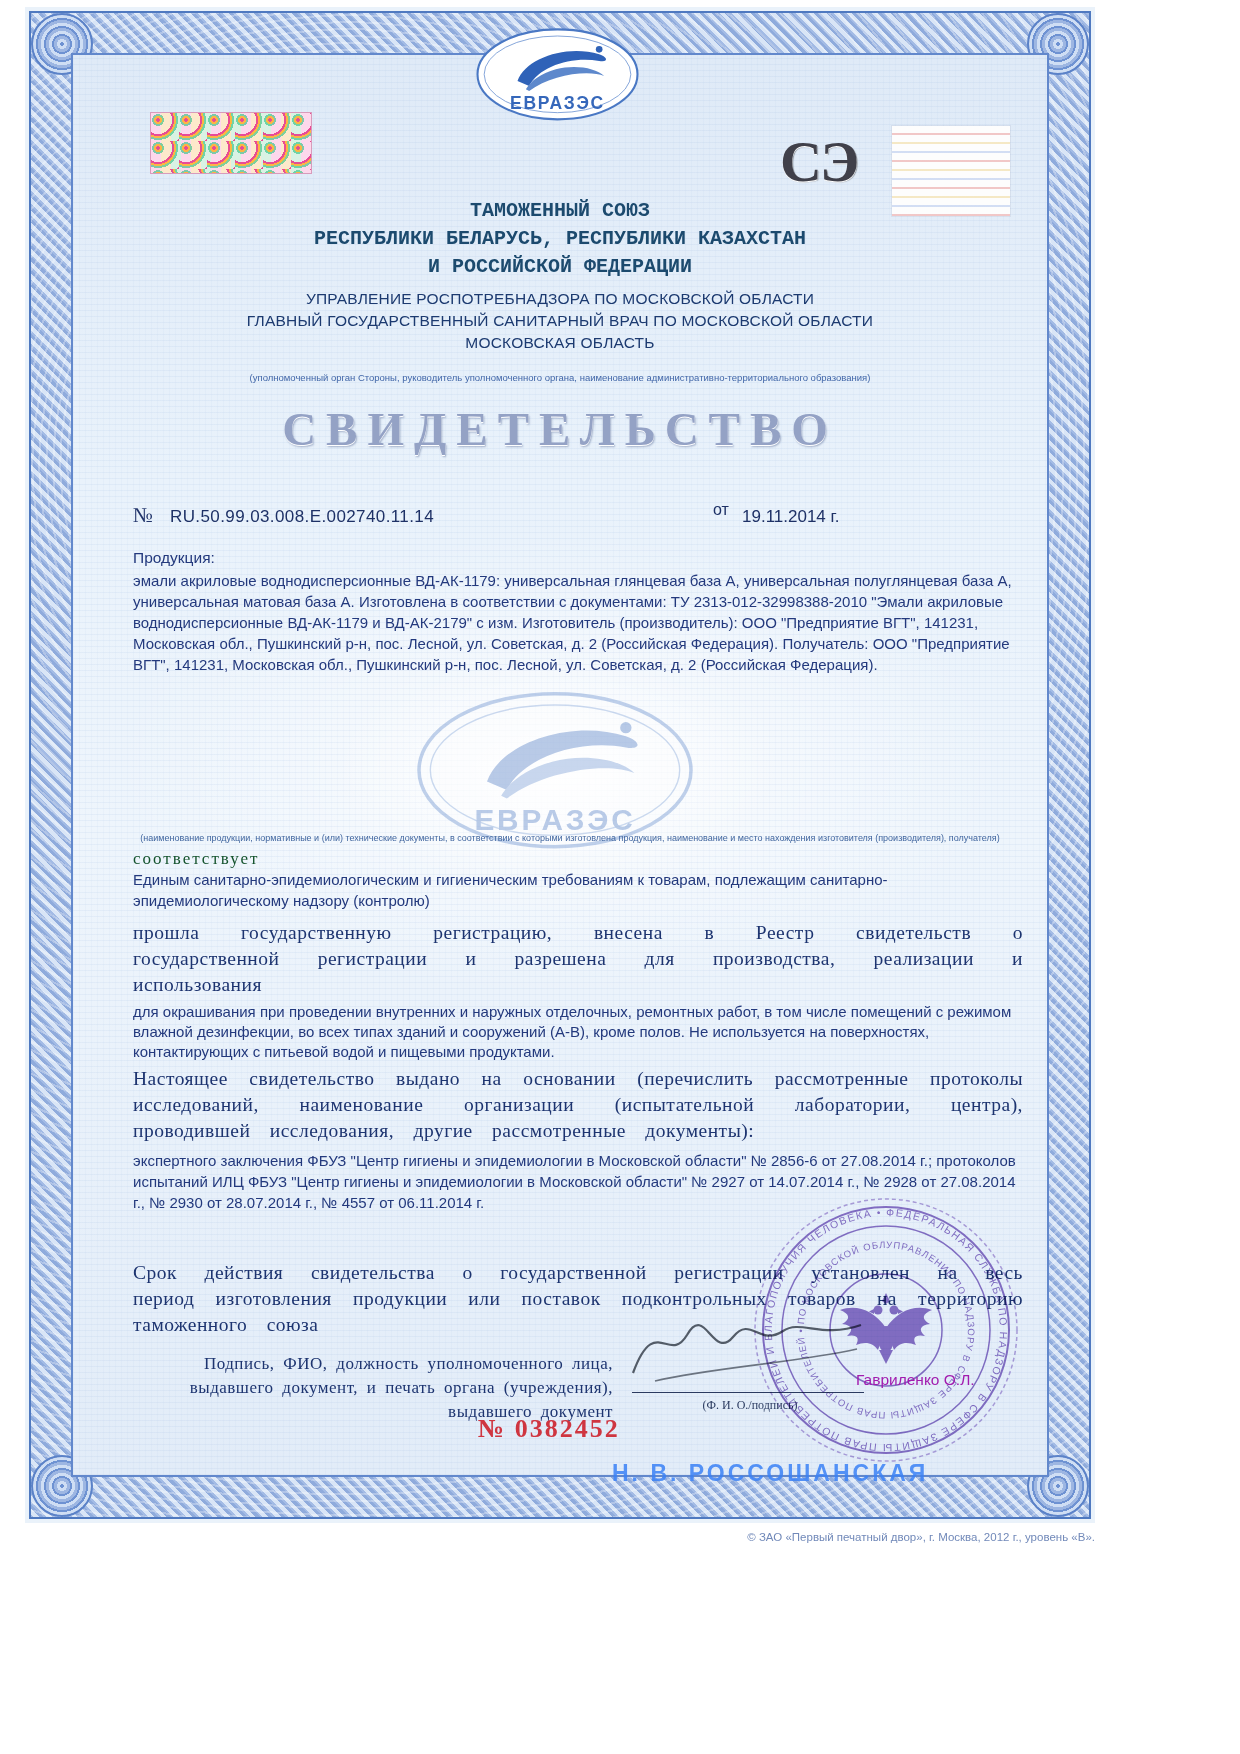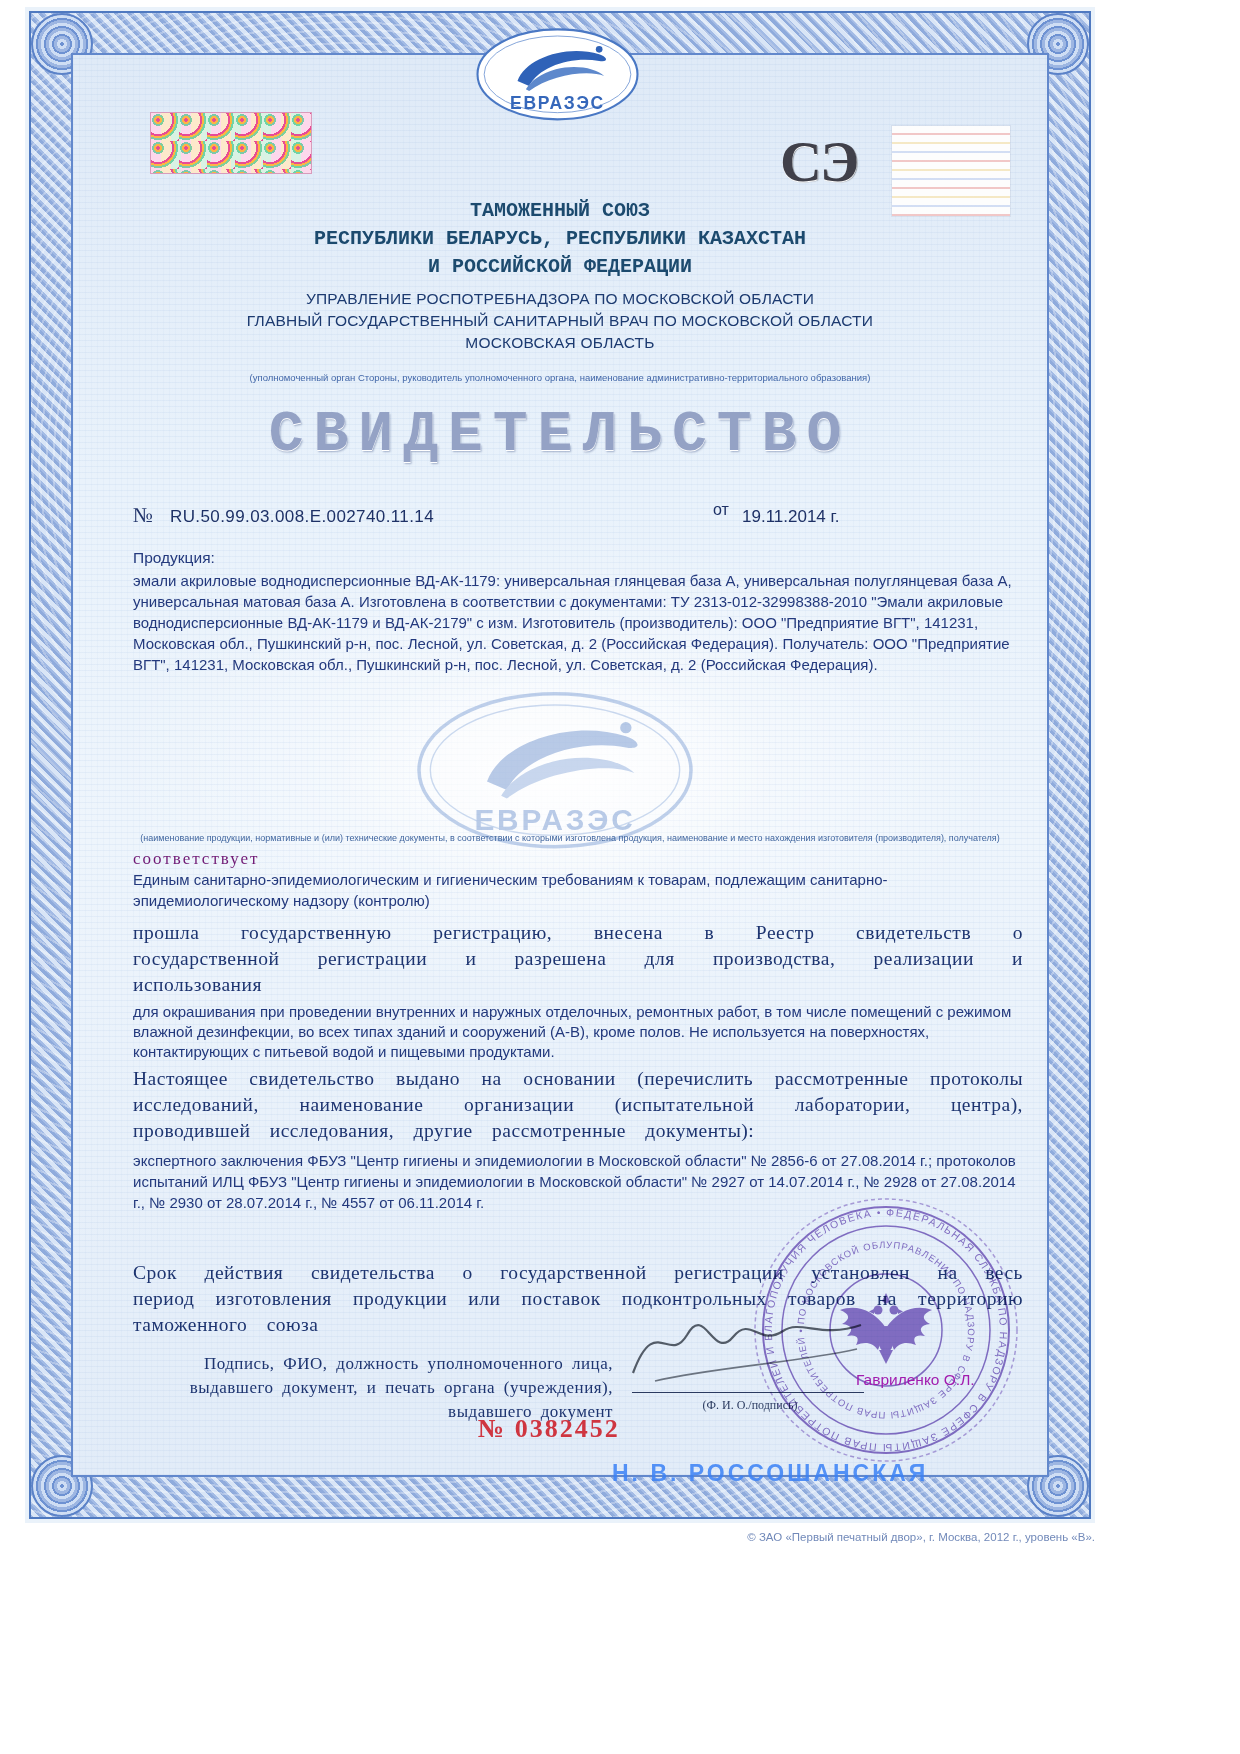--- a/index.html
+++ b/index.html
@@ -35,35 +35,35 @@
     background-size:28px 28px,auto;}
   .top-logo{left:470px;top:26px;width:175px;height:100px;}
   .se-patch{left:892px;top:126px;width:118px;height:90px;background:
       repeating-linear-gradient(0deg, rgba(210,60,60,.28) 0 2px, transparent 2px 9px, rgba(60,110,210,.22) 9px 11px, transparent 11px 18px, rgba(220,170,30,.25) 18px 20px, transparent 20px 27px),
       #fdfdfd;box-shadow:0 0 0 1px rgba(80,80,120,.08);}
   .se-mark{left:780px;top:128px;font-size:58px;font-weight:700;letter-spacing:-2px;
     color:#40404a;text-shadow:0 1px 0 #fff,1px 1px 1px rgba(0,0,0,.35);font-family:"Liberation Serif",serif;}
   .union{top:197px;font-family:Liberation Mono, monospace;font-weight:700;font-size:20px;line-height:28px;color:#1c4a6e;}
   .authority{top:288px;font-size:15.5px;line-height:22px;color:#1c3a70;letter-spacing:.2px;}
   .note1{top:372px;font-size:9.5px;color:#4166a8;}
-  .big-title{top:402px;font-family:Liberation Mono, monospace;font-weight:700;font-size:58px;letter-spacing:10px;
+  .big-title{top:402px;font-family:Liberation Serif, serif;font-weight:700;font-size:47px;letter-spacing:10px;
     color:#94a2c5;text-shadow:0 1px 0 #ffffff,1px 2px 2px rgba(60,80,130,.40);}
   .subtitle{top:459px;font-family:"Liberation Serif",serif;font-weight:700;font-size:21px;letter-spacing:1px;color:#22397０;
     color:#223970;}
   
   .num-sign{left:133px;top:503px;font-family:"Liberation Serif",serif;font-size:21px;color:#22356b;}
   .reg-number{left:170px;top:507px;font-size:17px;letter-spacing:.4px;color:#1e3166;}
   .date-prefix{left:713px;top:501px;font-size:16px;color:#1e3166;}
   .reg-date{left:742px;top:507px;font-size:17px;color:#1e3166;}
   
   .sans-p{font-size:15px;line-height:21px;color:#23397d;}
   .label{top:549px;font-size:15.5px;color:#23397d;}
   .product-text{top:570px;}
   .note2{top:833px;left:90px;width:960px;text-align:center;font-size:9px;color:#41669f;}
-  .lead{top:849px;font-family:"Liberation Serif",serif;font-size:17px;letter-spacing:2px;color:#701a75;}
+  .lead{top:849px;font-family:"Liberation Serif",serif;font-size:17px;letter-spacing:2px;color:#14532d;}
   .compliance-text{top:869px;}
   .serif-p{font-family:"Liberation Serif",serif;font-size:19.5px;line-height:26px;color:#1d3470;
     text-align:justify;word-spacing:14px;letter-spacing:.5px;}
   .reg-statement{top:920px;}
   .usage{top:1002px;line-height:20px;}
   .basis-intro{top:1066px;}
   .basis-docs{top:1150px;}
   .validity{top:1260px;}
   .sig-caption{top:1352px;width:480px;font-size:17px;line-height:24px;word-spacing:4px;text-align:right;}
   

